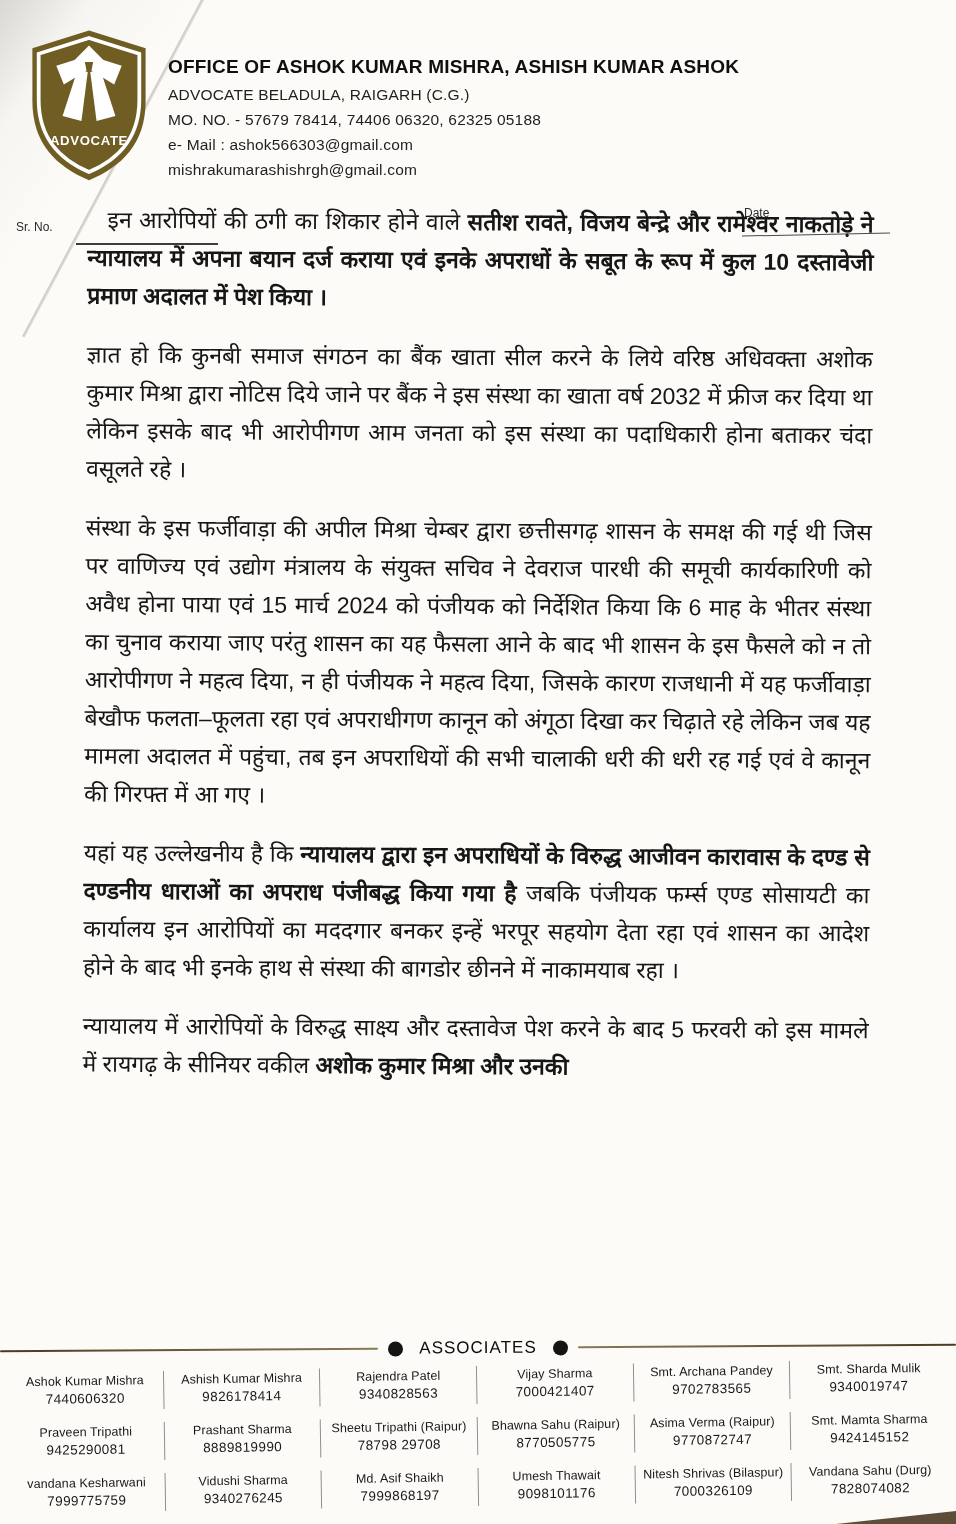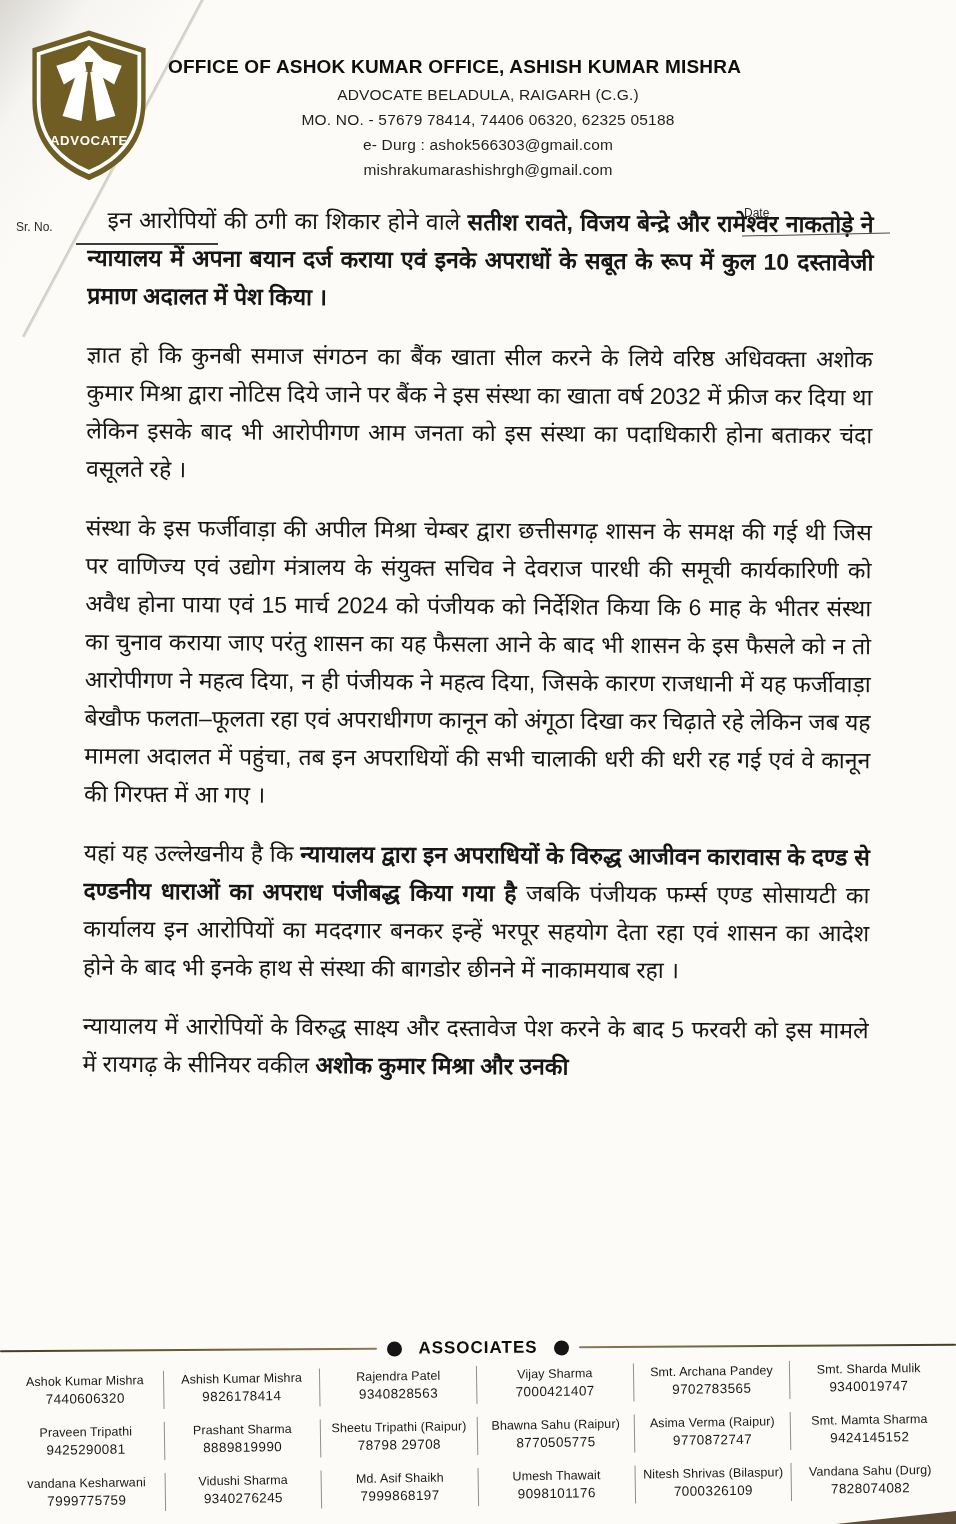--- a/index.html
+++ b/index.html
@@ -25,21 +25,21 @@
     pointer-events:none;
   }
   .bottom-wedge{
     position:absolute;right:0;bottom:0;width:0;height:0;
     border-bottom:13px solid #5e4d38;border-left:120px solid transparent;
   }
   
   .logo{position:absolute;left:26px;top:28px;width:126px;height:156px;}
   .head-text{position:absolute;left:168px;top:56px;width:640px;}
   .office-title{font-size:19px;font-weight:700;letter-spacing:0.2px;color:#0f0f0f;margin:0 0 8px 0;}
-  .head-line{font-size:15.5px;font-weight:400;color:#1f1f1f;margin:0 0 7px 0;letter-spacing:0.2px;text-align:center;}
+  .head-line{font-size:15.5px;font-weight:400;color:#1f1f1f;margin:0 0 7px 0;letter-spacing:0.2px;}
   
   .srno{position:absolute;left:16px;top:220px;font-size:12px;color:#2a2a2a;}
   .sr-line{position:absolute;left:76px;top:243px;width:142px;border-bottom:2px solid #3c3c3c;}
   .date-label{position:absolute;left:744px;top:206px;font-size:12px;color:#2a2a2a;}
   .date-line{position:absolute;left:742px;top:234px;width:148px;border-bottom:1.5px solid #4a4a4a;transform:rotate(-1.2deg);}
   
   .body-text{
     position:absolute;left:85px;top:203px;width:786px;
     transform:rotate(0.35deg);
   }
@@ -54,21 +54,21 @@
   .seg.bold{font-weight:700;}
   
   .assoc-rule{
     position:absolute;left:0;top:1336px;width:956px;height:24px;
     display:flex;align-items:center;gap:10px;
     transform:rotate(-0.4deg);
   }
   .rule-seg{flex:1;height:2px;background:linear-gradient(to right,#4a3c22,#8a7a55);border-radius:2px;}
   .rule-seg.right{background:linear-gradient(to left,#4a3c22,#8a7a55);}
   .bullet{width:15px;height:15px;border-radius:50%;background:#141414;flex:0 0 auto;}
-  .assoc-title{font-size:17px;font-weight:700;letter-spacing:1px;color:#0d0d0d;padding:0 6px;}
+  .assoc-title{font-size:17px;font-weight:400;letter-spacing:1px;color:#0d0d0d;padding:0 6px;}
   .assoc-grid{
     position:absolute;left:8px;top:1366px;width:940px;
     display:grid;grid-template-columns:repeat(6,1fr);
     row-gap:13px;
     transform:rotate(-0.9deg);
   }
   .assoc-cell{
     text-align:center;padding:1px 2px 2px 2px;
     border-right:1.5px solid #8f8f8f;
   }
@@ -91,24 +91,24 @@
       <polygon points="50,14 63,27 37,27"></polygon>
       <polygon points="24,30 46,23 48,34 30,45"></polygon>
       <polygon points="76,30 54,23 52,34 70,45"></polygon>
       <polygon points="41,33 49,35 44,74 29,70"></polygon>
       <polygon points="59,33 51,35 56,74 71,70"></polygon>
     </g>
     <text x="50" y="93" text-anchor="middle" font-size="10.5" font-weight="bold" font-family="Liberation Sans, sans-serif" letter-spacing="0.5" fill="#ffffff">ADVOCATE</text>
   </svg>
 
   <div class="head-text">
-    <p class="office-title">OFFICE OF ASHOK KUMAR OFFICE, ASHISH KUMAR MISHRA</p>
+    <p class="office-title">OFFICE OF ASHOK KUMAR MISHRA, ASHISH KUMAR ASHOK</p>
     <p class="head-line">ADVOCATE BELADULA, RAIGARH (C.G.)</p>
     <p class="head-line">MO. NO. - 57679 78414, 74406 06320, 62325 05188</p>
-    <p class="head-line">e- Durg : ashok566303@gmail.com</p>
+    <p class="head-line">e- Mail : ashok566303@gmail.com</p>
     <p class="head-line">mishrakumarashishrgh@gmail.com</p>
   </div>
 
   <div class="srno">Sr. No.</div>
   <div class="sr-line"></div>
   <div class="date-label">Date</div>
   <div class="date-line"></div>
 
   <div class="body-text">
     <p class="para first"><span class="seg">इन आरोपियों की ठगी का शिकार होने वाले </span><span class="seg bold">सतीश रावते, विजय बेन्द्रे और रामेश्वर नाकतोड़े ने न्यायालय में अपना बयान दर्ज कराया एवं इनके अपराधों के सबूत के रूप में कुल 10 दस्तावेजी प्रमाण अदालत में पेश किया ।</span></p>

